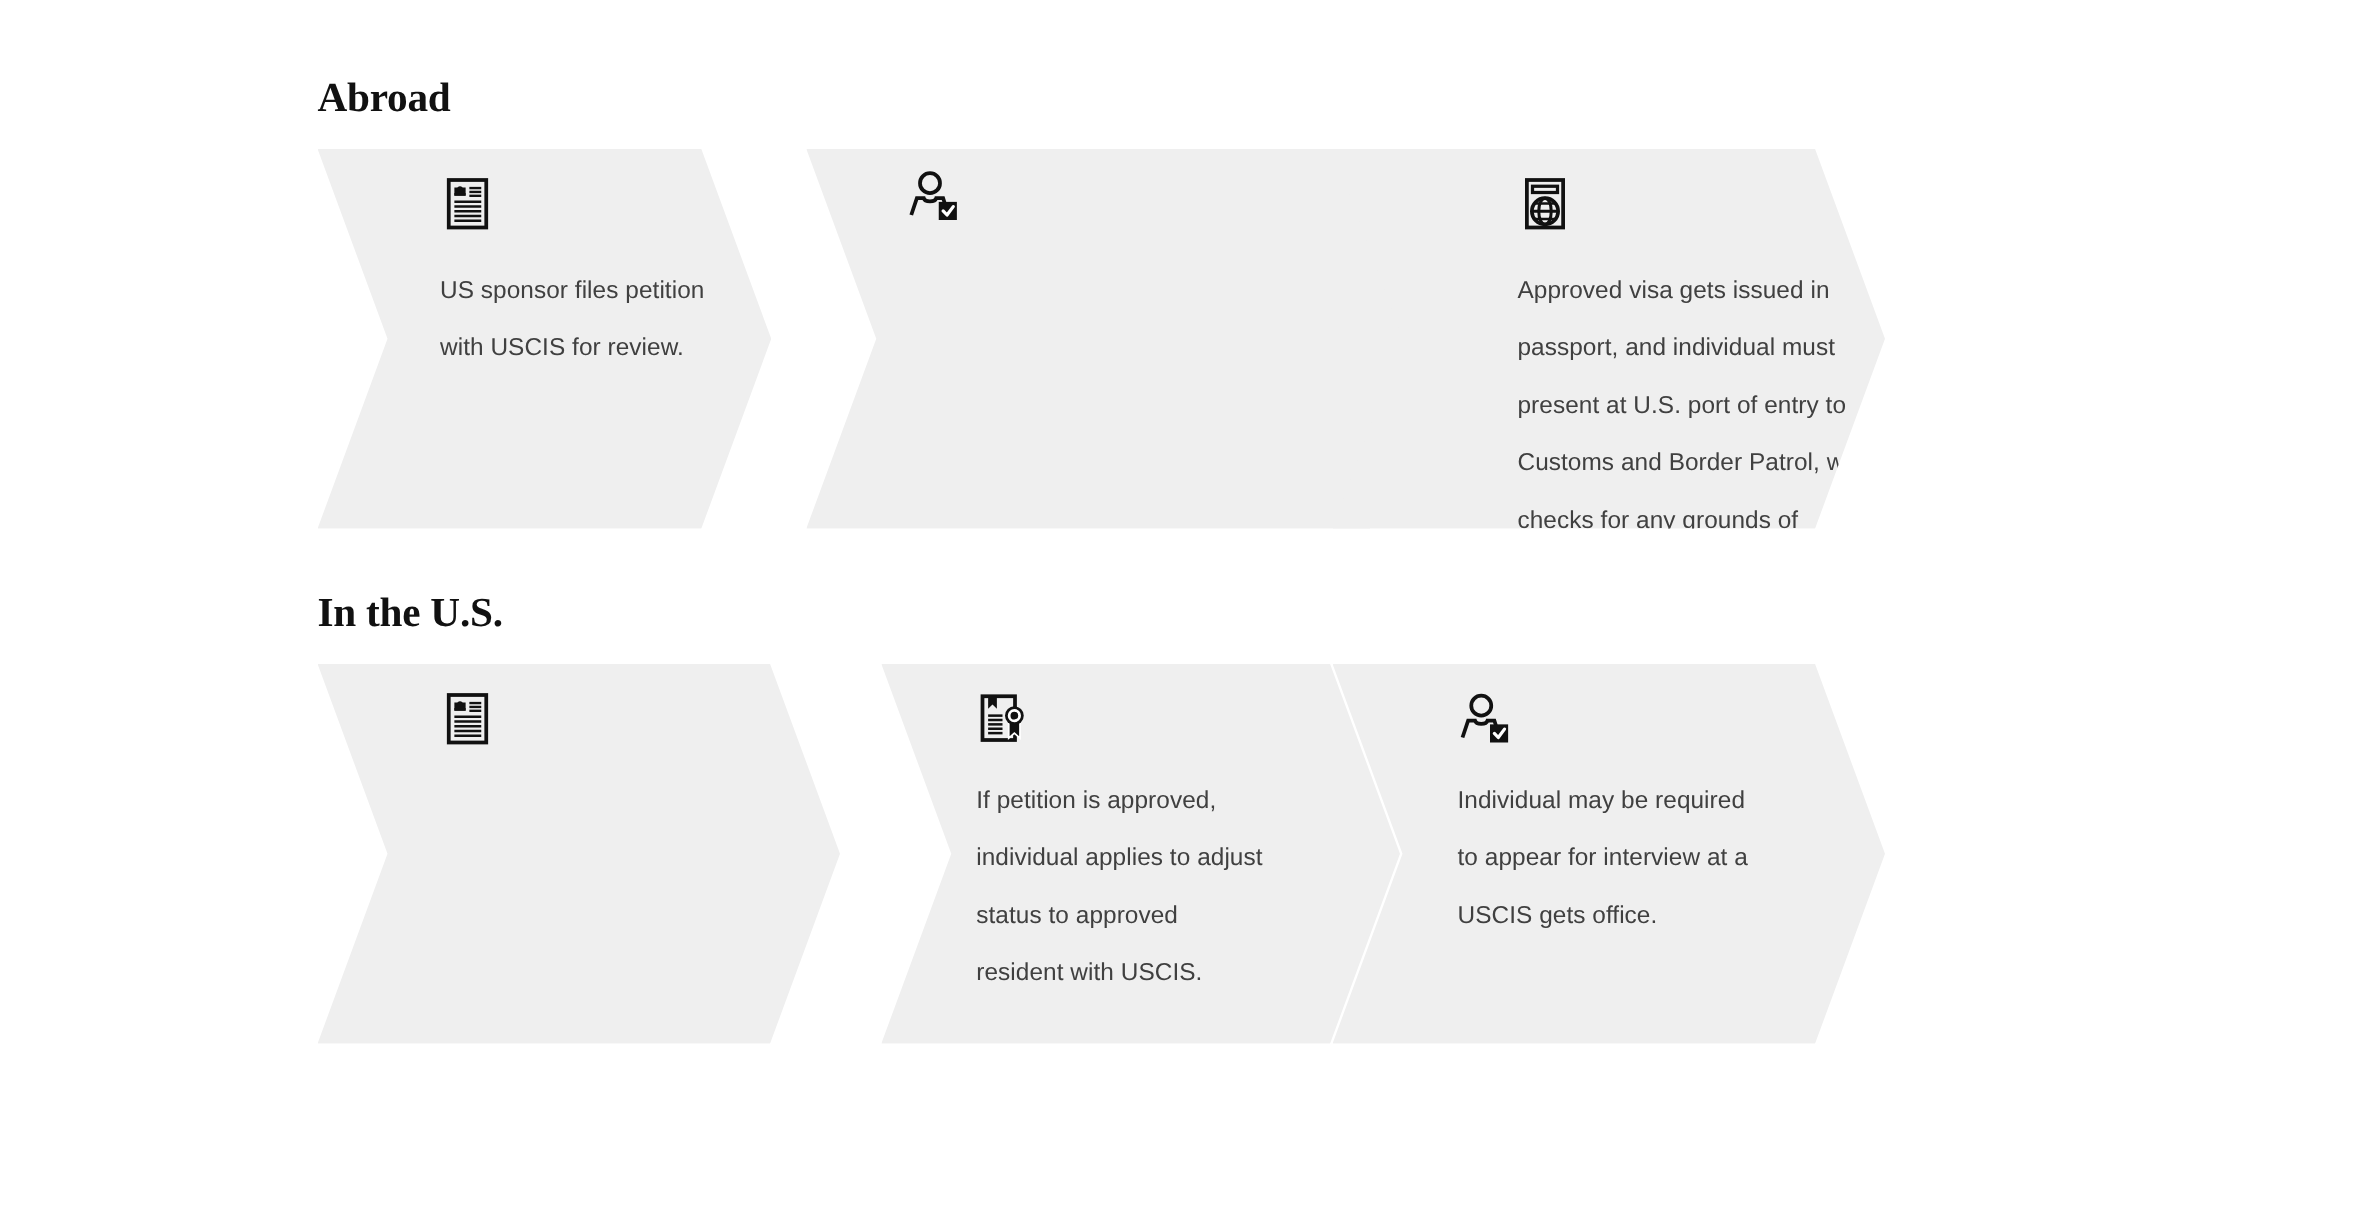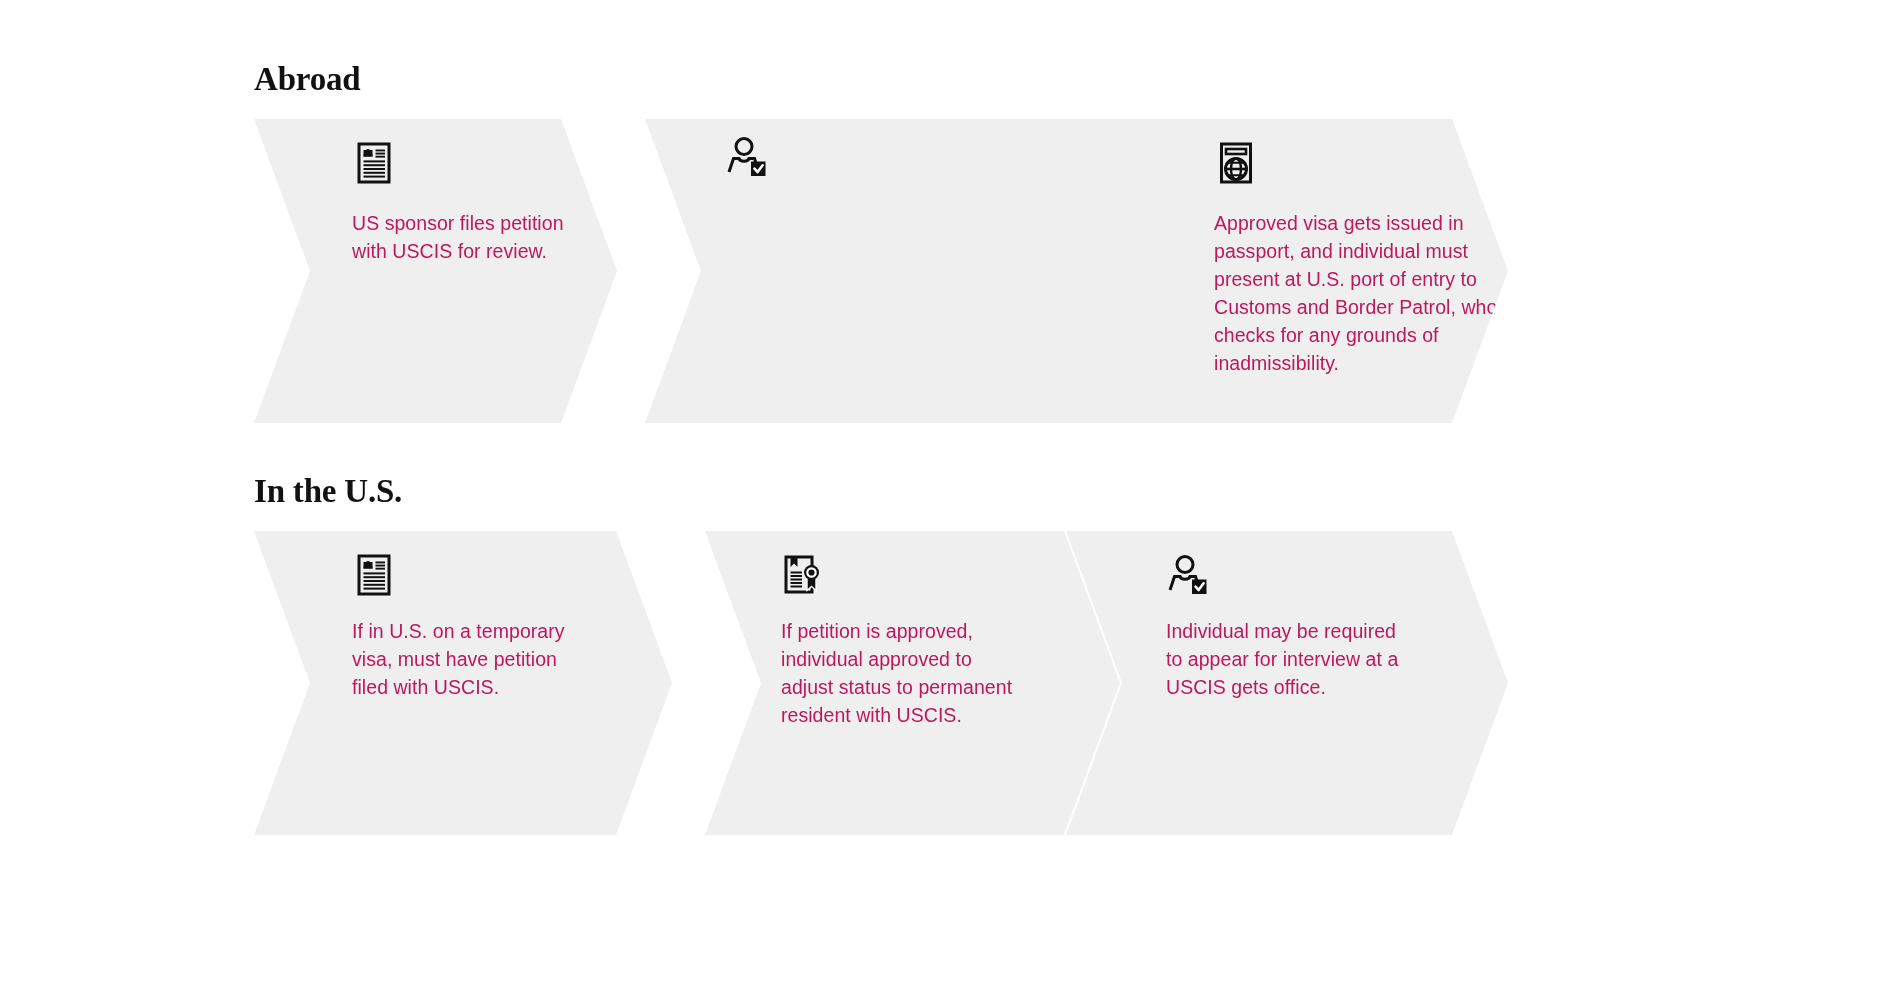--- a/index.html
+++ b/index.html
@@ -77,22 +77,22 @@
     height: 44px;
   }
   .chev-icon svg { display: block; width: 44px; height: 44px; }
 
   .chev-text {
     position: absolute;
     left: 0;
     top: 86px;
     font-family: "Liberation Sans", sans-serif;
     font-size: 19.5px;
-    line-height: 28px;
-    color: #be185d;
+    line-height: 46px;
+    color: #404040;
     letter-spacing: 0.05px;
   }
 
   
   .r1-c1 { left: 0px;   width: 363px; }
   .r1-c2 { left: 391px; width: 507px; }
   .r1-c3 { left: 812px; width: 442px; }
 
   .r1-c1 .chev-text { width: 230px; top: 90px; }
   .r1-c2 .chev-text { width: 330px; top: 82px; }
@@ -199,41 +199,40 @@
               <rect x="23.5" y="8.5" width="9.5" height="1.9" fill="#111111"></rect>
               <rect x="23.5" y="11.6" width="9.5" height="1.9" fill="#111111"></rect>
               <rect x="23.5" y="14.7" width="9.5" height="1.9" fill="#111111"></rect>
               <rect x="11.5" y="19.4" width="21.5" height="2" fill="#111111"></rect>
               <rect x="11.5" y="23.2" width="21.5" height="2" fill="#111111"></rect>
               <rect x="11.5" y="27" width="21.5" height="2" fill="#111111"></rect>
               <rect x="11.5" y="30.8" width="21.5" height="2" fill="#111111"></rect>
               <rect x="11.5" y="34.6" width="21.5" height="2" fill="#111111"></rect>
             </svg>
           </div>
-          <div class="chev-text">If in U.S. on a temporary visa, must have petition filed with USCIS.</div>
         </div>
       </div>
 
       <div class="chev r2-c2">
         <div class="chev-inner">
           <div class="chev-icon">
             <svg viewBox="0 0 44 44" xmlns="http://www.w3.org/2000/svg">
               <rect x="5" y="4" width="26" height="35" fill="none" stroke="#111111" stroke-width="3"></rect>
               <path d="M9.5 4 L9.5 14 L13 10.6 L16.5 14 L16.5 4 Z" fill="#111111"></path>
               <rect x="9.5" y="18.5" width="11.5" height="2" fill="#111111"></rect>
               <rect x="9.5" y="22" width="11.5" height="2" fill="#111111"></rect>
               <rect x="9.5" y="25.5" width="11.5" height="2" fill="#111111"></rect>
               <rect x="9.5" y="29" width="11.5" height="2" fill="#111111"></rect>
               <rect x="9.5" y="32.5" width="11.5" height="2" fill="#111111"></rect>
               <path d="M26 24.5 L26 37.5 L30.5 33.5 L35 37.5 L35 24.5 Z" fill="#111111" stroke="#ffffff" stroke-width="1.4"></path>
               <circle cx="30.5" cy="19.5" r="7.5" fill="#111111"></circle>
               <circle cx="30.5" cy="19.5" r="4.2" fill="none" stroke="#ffffff" stroke-width="2.2"></circle>
             </svg>
           </div>
-          <div class="chev-text">If petition is approved, individual approved to adjust status to permanent resident with USCIS.</div>
+          <div class="chev-text">If petition is approved, individual applies to adjust status to approved resident with USCIS.</div>
         </div>
       </div>
 
       <div class="chev r2-c3">
         <div class="chev-inner">
           <div class="chev-icon">
             <svg viewBox="0 0 44 44" xmlns="http://www.w3.org/2000/svg">
               <circle cx="19" cy="11.5" r="8" fill="none" stroke="#111111" stroke-width="3"></circle>
               <path d="M4 37 L8.5 23.5 L14 23.5 C15 27 23 27 24 23.5 L29.5 23.5 L31 28.2" fill="none" stroke="#111111" stroke-width="3" stroke-linejoin="miter" stroke-linecap="butt"></path>
               <rect x="26" y="26.5" width="14.5" height="14.5" fill="#111111"></rect>

